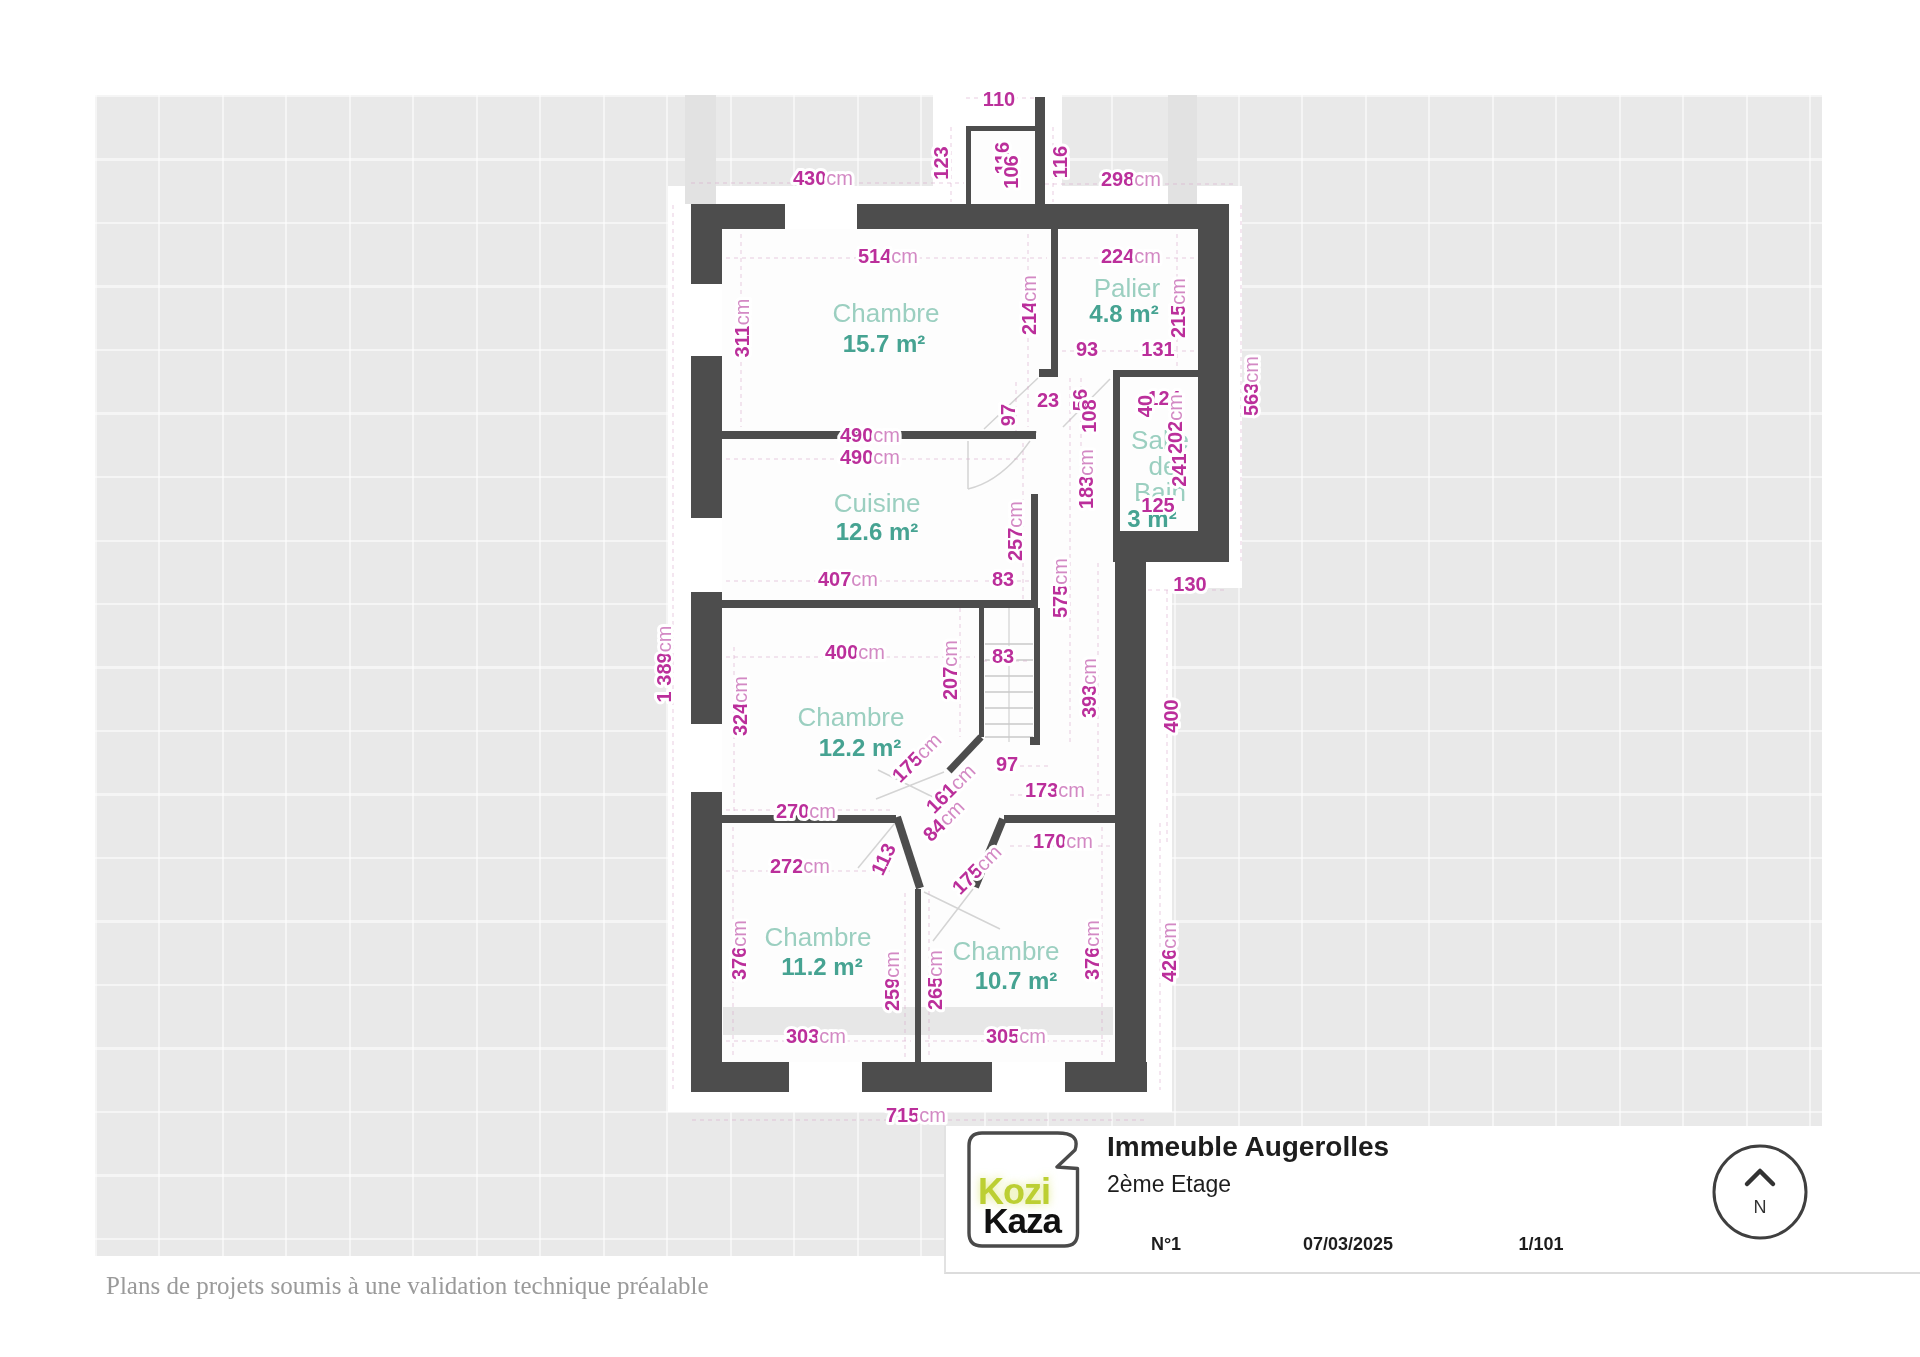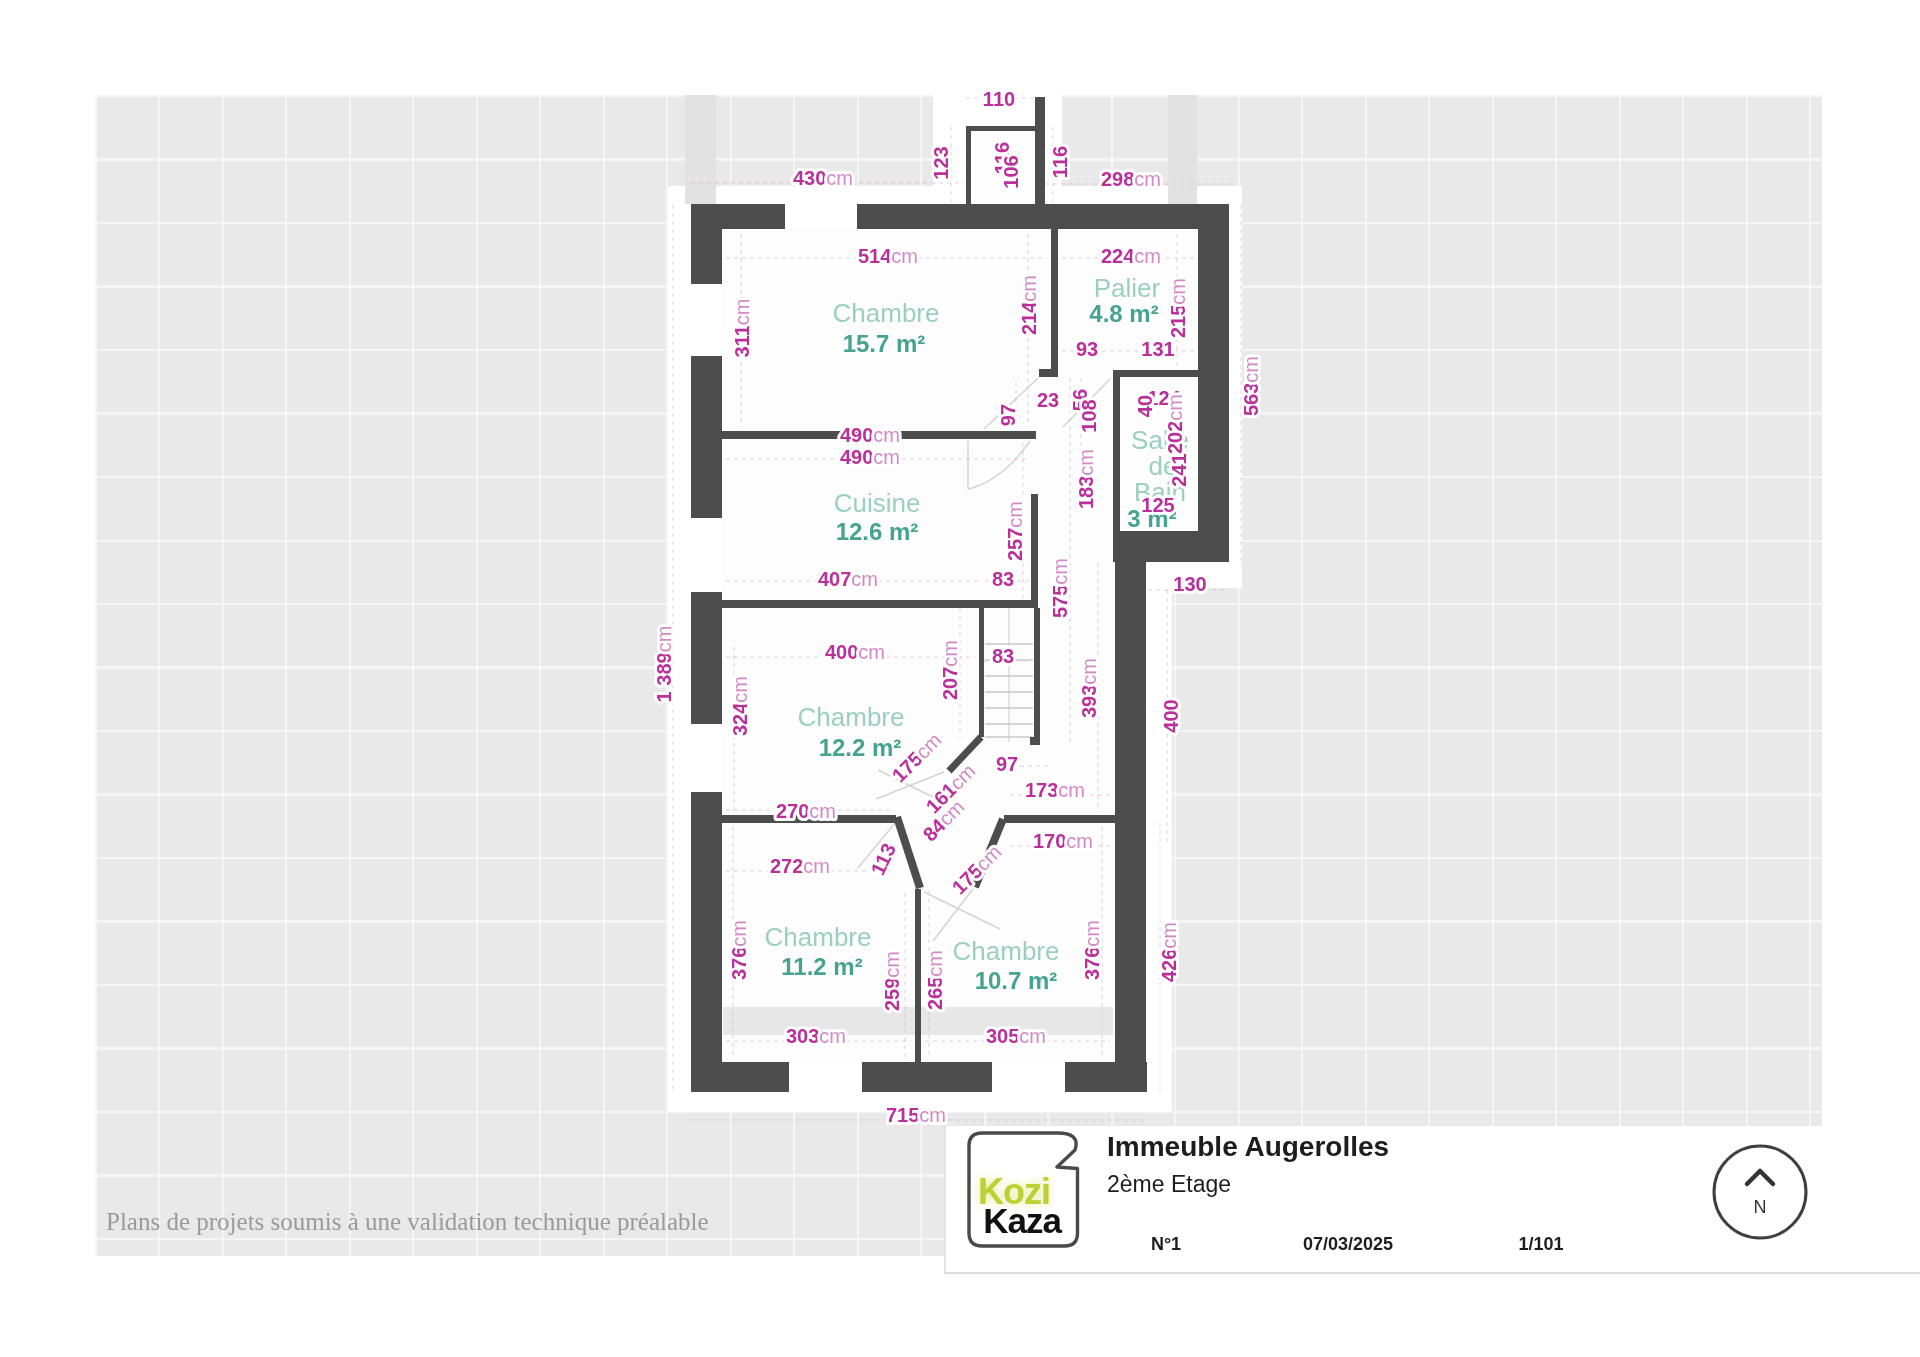--- a/index.html
+++ b/index.html
@@ -9,21 +9,21 @@
                      repeating-linear-gradient(to bottom,rgba(255,255,255,.55) 0 2px,transparent 2px 63.5px);}
   svg text{font-family:"Liberation Sans",sans-serif;}
   .d{fill:#bb2f9b;font-size:20px;font-weight:bold;text-anchor:middle;paint-order:stroke;stroke:#ffffff;stroke-width:6px;stroke-linejoin:round;}
   .u{font-weight:normal;fill:#d389c4;}
   .rn{fill:#9bcfc0;font-size:26px;text-anchor:middle;paint-order:stroke;stroke:#fdfdfd;stroke-width:4px;stroke-linejoin:round;}
   .ra{fill:#46a392;font-size:24px;font-weight:bold;text-anchor:middle;paint-order:stroke;stroke:#fdfdfd;stroke-width:4px;stroke-linejoin:round;}
   .dim{stroke:#d9a4cb;stroke-opacity:.55;stroke-width:1;stroke-dasharray:4 4;fill:none;}
   .sw{stroke:#d4d4d4;stroke-width:1.5;fill:none;}
   .wall{fill:#4d4d4d;}
   #titleblock{position:absolute;left:944px;top:1126px;width:976px;height:146px;background:#fff;border-left:2px solid #e2e2e2;border-bottom:2px solid #dcdcdc;}
-  #disclaimer{position:absolute;left:106px;top:1208px;font-family:"Liberation Serif",serif;font-size:25px;color:#9a9a9a;}
+  #disclaimer{position:absolute;left:106px;top:1272px;font-family:"Liberation Serif",serif;font-size:25px;color:#9a9a9a;}
 </style>
 </head>
 <body>
 
 <div id="canvas"></div>
 <svg width="1920" height="1357" viewBox="0 0 1920 1357" style="position:absolute;left:0;top:0">
 
 <rect x="668" y="186" width="574" height="402" fill="#ffffff"></rect>
 
 <rect x="668" y="186" width="504" height="926" fill="#ffffff"></rect>

